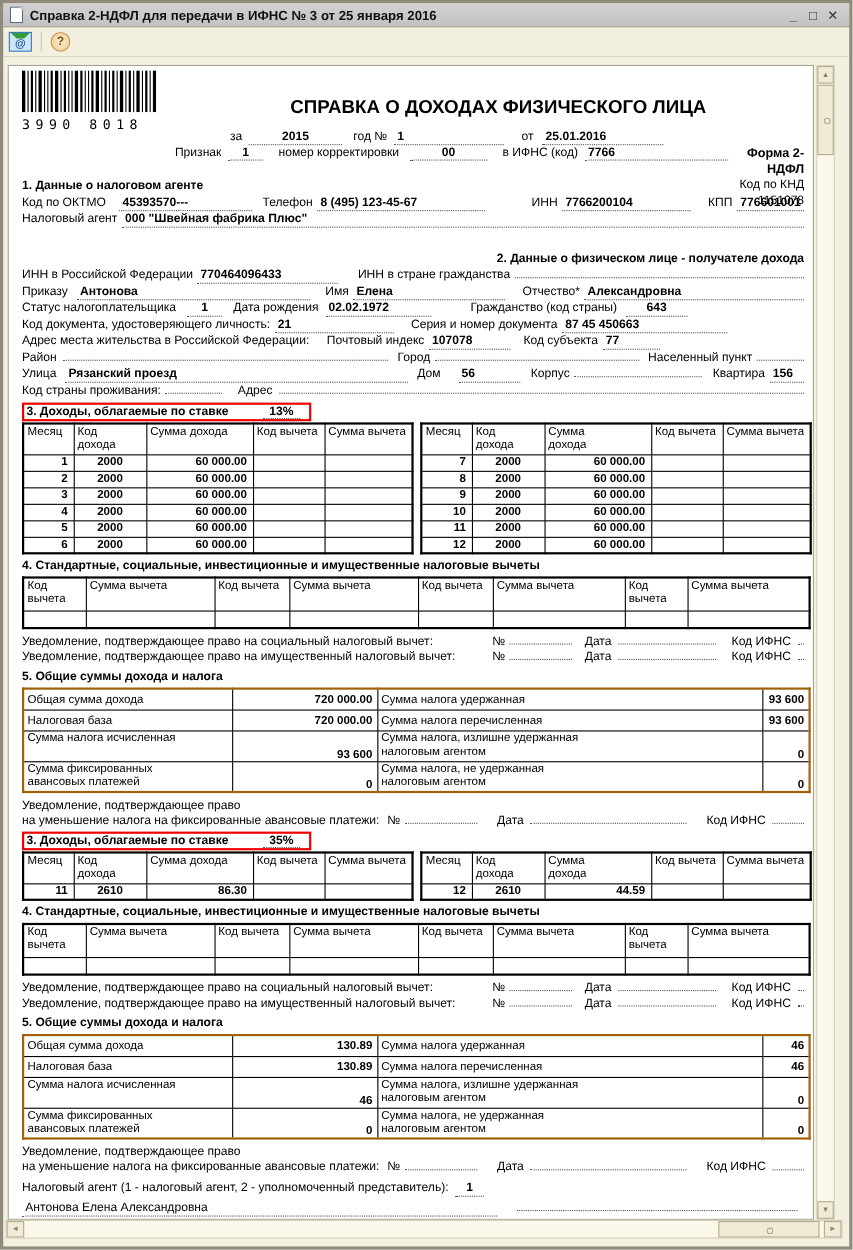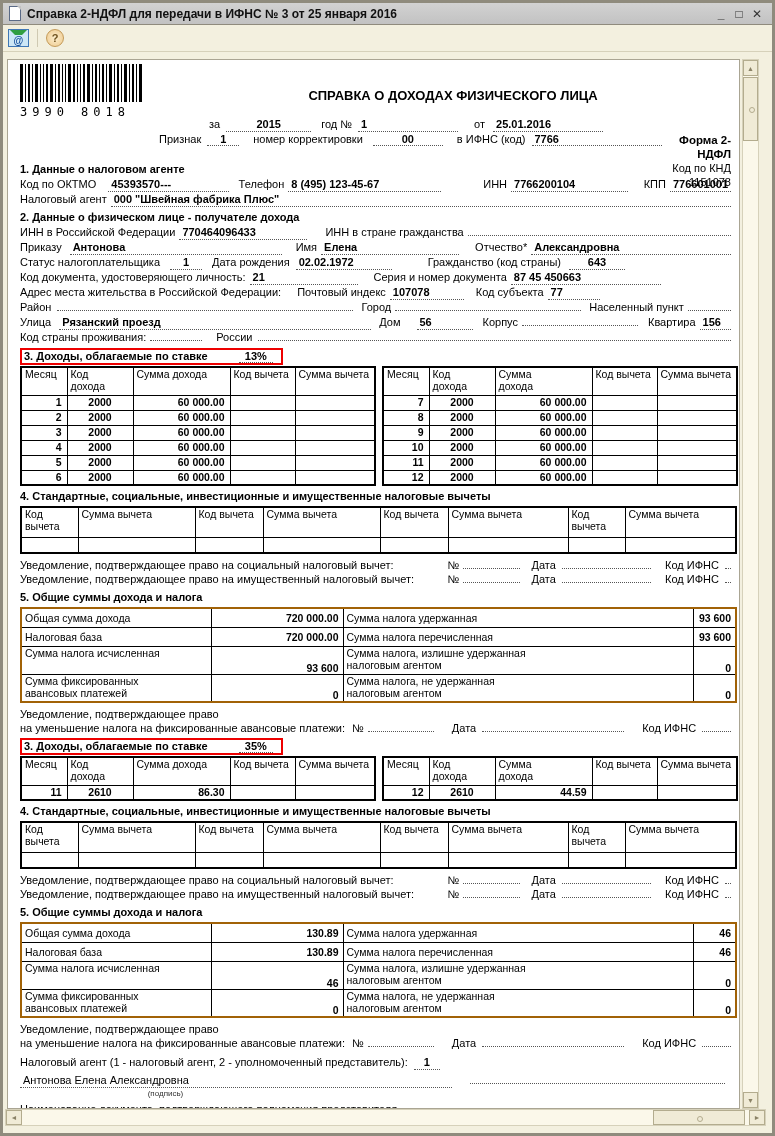--- a/index.html
+++ b/index.html
@@ -38,21 +38,21 @@
   .hscroll { position:absolute; left:2px; top:1057px; width:761px; height:17px; background:#fbf8ea; border:1px solid #d6d1ba; }
   .hscroll .left { position:absolute; left:0; top:0; bottom:0; width:16px; }
   .hscroll .right { position:absolute; right:0; top:0; bottom:0; width:16px; }
   .hthumb { position:absolute; right:20px; top:0; bottom:0; width:92px; background:#f0ebd6; border:1px solid #b3ac8e; }
   .hthumb::after { content:""; position:absolute; left:50%; top:50%; width:4px; height:4px; margin:-2px;
                    border-radius:50%; border:1px solid #b3ac8e; }
   
   .hrow1 { display:flex; align-items:flex-start; height:54px; }
   .bc-block { width:155px; }
   .bc-digits { font-family:"DejaVu Sans Mono",monospace; font-size:12px; letter-spacing:5px; margin-top:1px; }
-  .ftitle { flex:1; text-align:center; font-weight:bold; font-size:13px; padding-top:24px; }
+  .ftitle { flex:1; text-align:center; font-weight:bold; font-size:17px; padding-top:24px; }
   .appendix { width:150px; font-size:10.5px; line-height:13px; }
   .lr { display:flex; align-items:baseline; height:15px; line-height:13px; white-space:nowrap; }
   .fv { font-weight:bold; border-bottom:1px dotted #555; padding:0 3px; }
   .fvn { border-bottom:1px dotted #555; padding:0 3px; }
   .grow { flex:1; }
   .ctr { text-align:center; }
   .sec { font-weight:bold; height:16px; line-height:15px; }
   .hr2 { margin-left:189px; }
   .hr3 { display:flex; justify-content:space-between; align-items:flex-start; height:29px; }
   .hr3l { display:flex; align-items:baseline; margin-left:139px; white-space:nowrap; }
@@ -78,21 +78,21 @@
   .t5 { width:715px; border:2px solid #a16207; margin-top:1px; }
   .t5 td:nth-child(2), .t5 td:nth-child(4) { font-weight:bold; text-align:right; vertical-align:bottom; padding-right:4px; }
   .t5 td:nth-child(1), .t5 td:nth-child(3) { font-weight:normal; }
   .t5 tbody tr:nth-child(1) td, .t5 tbody tr:nth-child(2) td { height:19px; vertical-align:middle;}
   .t5 tbody tr:nth-child(3) td, .t5 tbody tr:nth-child(4) td { height:28px; }
   .uv { display:flex; align-items:baseline; height:14px; line-height:12px; white-space:nowrap; }
   .uv .lbl { width:442px; }
   .sp { display:inline-block; }
   .cap { font-size:8px; color:#333; height:10px; line-height:9px; }
   .caprow { display:flex; }
-  .mt2 { margin-top:2px; } .mt3 { margin-top:3px; } .mt5 { margin-top:5px; }
+  .mt2 { margin-top:20px;text-align:right; } .mt3 { margin-top:3px; } .mt5 { margin-top:5px; }
 </style>
 </head>
 <body>
 
 <div class="win">
   <div class="titlebar">
     <span class="doc-ico"></span>
     <span class="title-text">Справка 2-НДФЛ для передачи в ИФНС  № 3 от 25 января 2016</span>
     <span class="winbtn">_</span>
     <span class="winbtn">□</span>
@@ -245,21 +245,21 @@
         <span style="margin-left:8px">Дом</span>
         <span class="fv" style="width:56px;margin-left:16px">56</span>
         <span style="margin-left:10px">Корпус</span>
         <span class="fvn" style="width:116px;margin-left:4px"></span>
         <span style="margin-left:10px">Квартира</span>
         <span class="fv grow" style="margin-left:4px">156</span>
       </div>
       <div class="lr">
         <span>Код страны проживания:</span>
         <span class="fvn" style="width:52px;margin-left:4px"></span>
-        <span style="margin-left:14px">России</span>
+        <span style="margin-left:14px">Адрес</span>
         <span class="fvn grow" style="margin-left:6px"></span>
       </div>
 
       
       <div class="redbox">
         <span class="h">3. Доходы, облагаемые по ставке</span>
         <span class="rate">13%</span>
       </div>
       <div class="t3wrap">
         <table class="t3">

